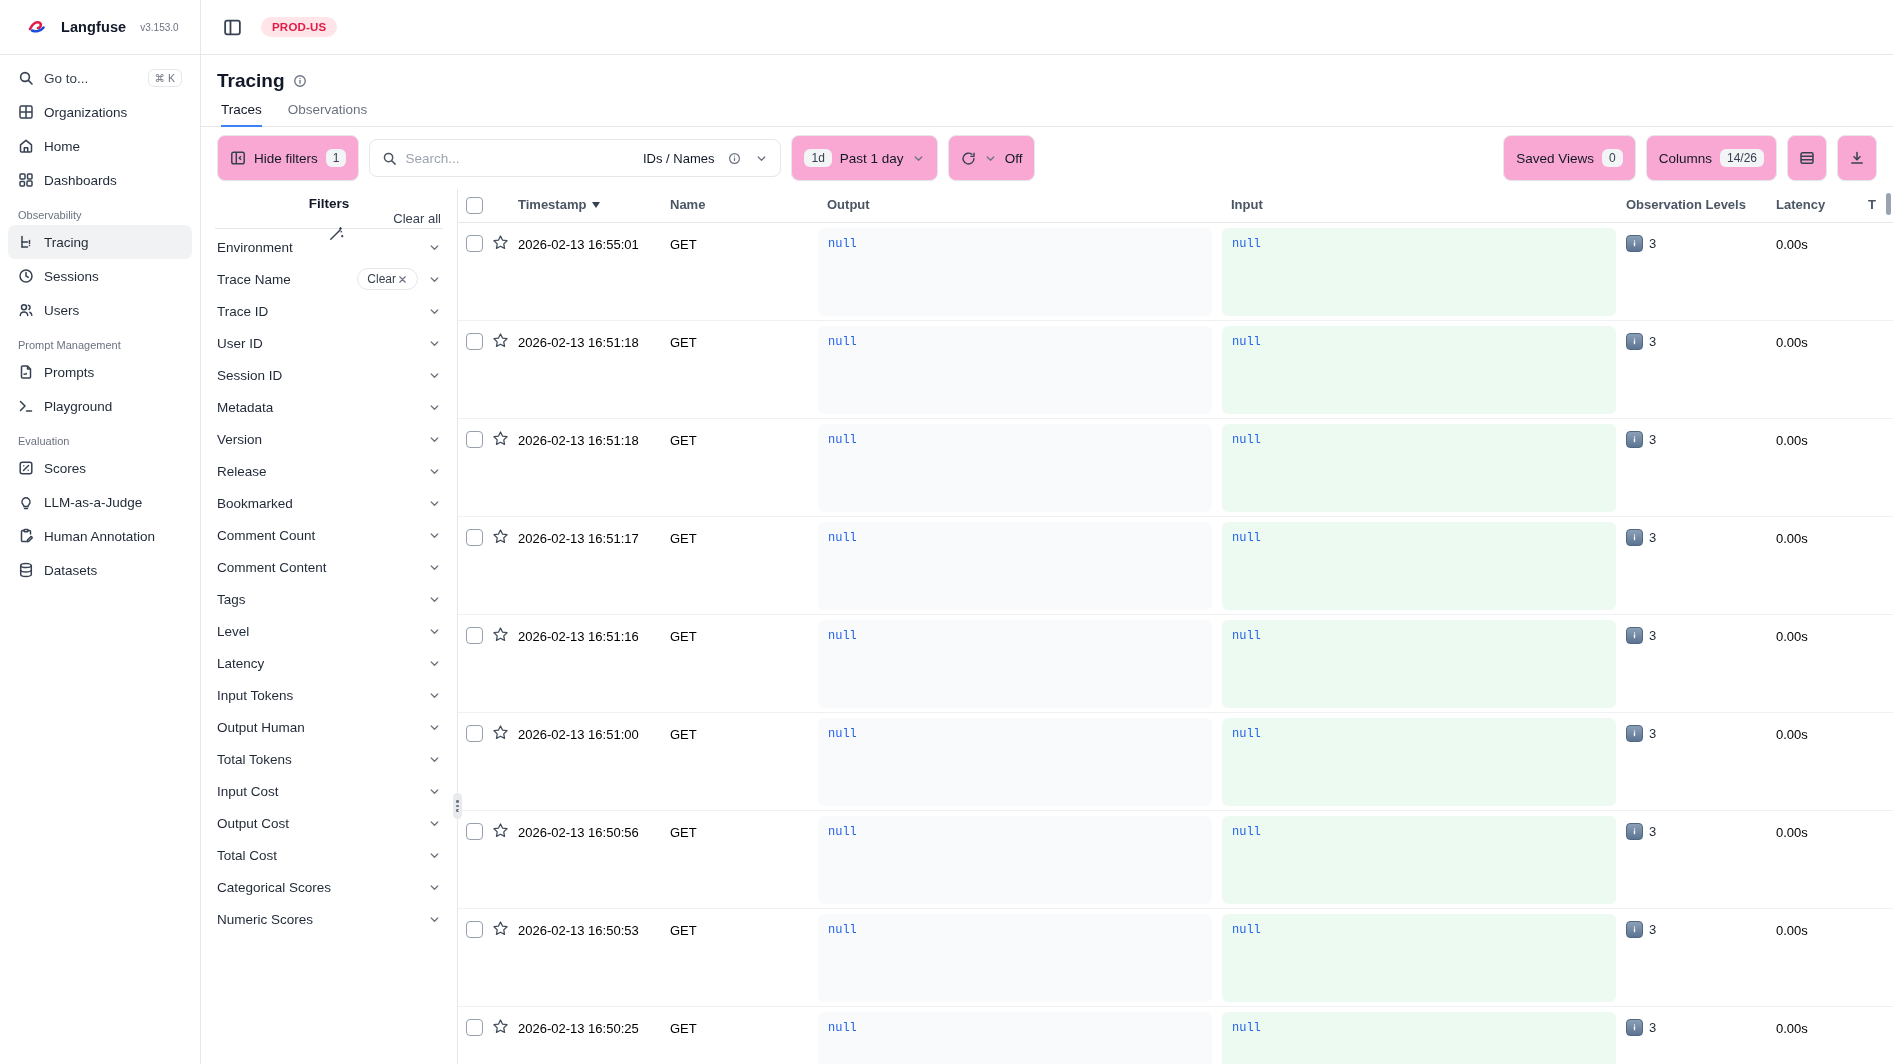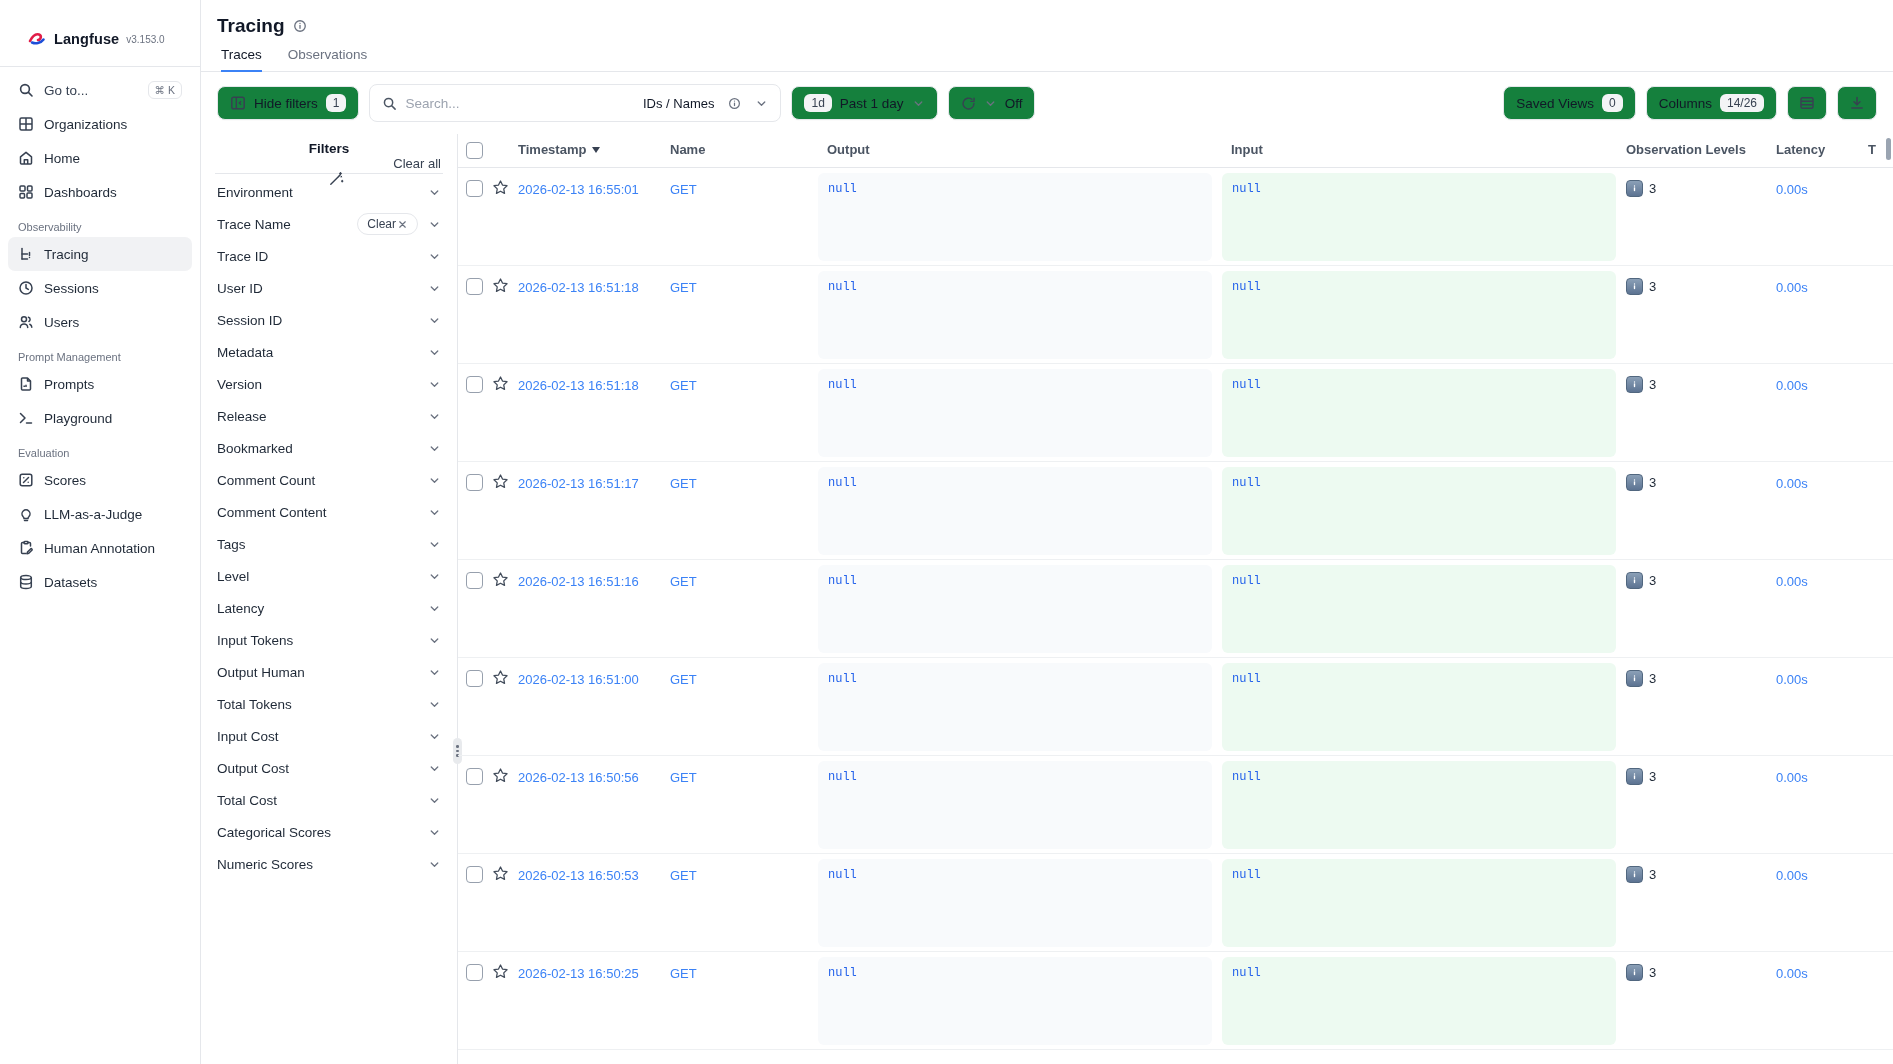--- a/index.html
+++ b/index.html
@@ -3,21 +3,21 @@
 <meta charset="utf-8">
 <style>
   * { margin:0; padding:0; box-sizing:border-box; }
   html,body { width:1893px; height:1064px; overflow:hidden; background:#fff;
     font-family:"Liberation Sans","DejaVu Sans",sans-serif; color:#111827; }
   svg { display:block; }
   .app { display:flex; width:1893px; height:1064px; }
 
   
   .sidebar { width:201px; min-width:201px; border-right:1px solid #e5e7eb; background:#fff; }
-  .logo-row { height:55px; display:flex; align-items:center; gap:7px; padding:0 14px 0 27px; border-bottom:1px solid #e5e7eb;margin-top:12px; }
+  .logo-row { height:55px; display:flex; align-items:center; gap:14px; padding:0 14px 0 27px; border-bottom:1px solid #e5e7eb; }
   .brand { font-size:14.5px; font-weight:700; color:#111827; letter-spacing:.1px; }
   .version { font-size:10px; color:#6b7280; font-weight:500; }
   .side-body { padding:6px 8px; }
   .side-item { height:34px; display:flex; align-items:center; gap:10px; padding:0 10px; border-radius:7px; font-size:13.5px; font-weight:500; color:#1f2937; cursor:pointer; }
   .side-item.active { background:#f1f2f4; }
   .side-item .icn { width:16px; height:16px; color:#374151; flex:none; }
   .goto { justify-content:flex-start; color:#374151; }
   .goto .kbd { margin-left:auto; font-size:10.5px; color:#6b7280; border:1px solid #e5e7eb; border-radius:6px; padding:2px 6px; background:#fff; }
   .sect { font-size:11px; color:#6b7280; padding:12px 10px 4px 10px; font-weight:500; }
 
@@ -31,21 +31,21 @@
   .page-title { font-size:19px; font-weight:700; color:#111827; }
   .info-icn { color:#6b7280; }
 
   .tabs { height:32px; display:flex; align-items:flex-end; gap:26px; padding:0 20px; border-bottom:1px solid #e5e7eb;text-align:right; }
   .tab { font-size:13.5px; font-weight:500; color:#6b7280; padding-bottom:9px; position:relative; cursor:pointer; }
   .tab.active { color:#111827; }
   .tab.active::after { content:""; position:absolute; left:0; right:0; bottom:-1px; height:2px; background:#3b82f6; }
 
   
   .toolbar { height:62px; display:flex; align-items:center; gap:10px; padding:0 16px; }
-  .btn { height:34px; display:flex; align-items:center; gap:8px; padding:0 12px; border:1px solid #e5e7eb; border-radius:8px; background:#15803d; font-size:13.5px; font-weight:500; color:#111827; cursor:pointer; box-shadow:0 1px 1px rgba(0,0,0,.02); }
+  .btn { height:46px; display:flex; align-items:center; gap:8px; padding:0 12px; border:1px solid #e5e7eb; border-radius:8px; background:#f9a8d4; font-size:13.5px; font-weight:500; color:#111827; cursor:pointer; box-shadow:0 1px 1px rgba(0,0,0,.02); }
   .btn .icn { color:#374151; }
   .badge-gray { background:#f3f4f6; border-radius:6px; padding:2px 7px; font-size:12px; font-weight:500; color:#374151; }
   .searchbox { height:38px; width:412px; display:flex; align-items:center; gap:8px; padding:0 12px; border:1px solid #e5e7eb; border-radius:8px; background:#fff; }
   .searchbox input { border:none; outline:none; flex:1; font-size:13.5px; font-family:inherit; color:#111827; background:transparent; }
   .searchbox input::placeholder { color:#9ca3af; }
   .scope { display:flex; align-items:center; gap:14px; font-size:13px; color:#111827; font-weight:500; }
   .scope .icn, .chev { color:#6b7280; }
   .spacer { flex:1; }
   .icon-btn { width:40px; justify-content:center; padding:0; }
 
@@ -73,21 +73,21 @@
   .table-area { flex:1; min-width:0; overflow:hidden; position:relative; }
   .trow { display:grid; grid-template-columns:34px 26px 152px 148px 404px 404px 150px 92px 40px; align-items:start; }
   .thead { height:34px; border-bottom:1px solid #e5e7eb; }
   .th { font-size:13px; font-weight:600; color:#4b5563; padding-top:8px; display:flex; align-items:center; gap:5px; }
   .th.ind { padding-left:9px; }
   .sort { color:#374151; }
   .row { height:98px; border-bottom:1px solid #eef0f2; }
   .cb { width:17px; height:17px; border:1.5px solid #97a0ad; border-radius:4px; background:#fff; margin:12px 0 0 8px; cursor:pointer; }
   .cb.hd { margin-top:8px; }
   .star { margin-top:11px; color:#424c5b; cursor:pointer; }
-  .cell-txt { font-size:13px; color:#3b82f6; padding-top:14px; }
+  .cell-txt { font-size:13px; color:#000000; padding-top:14px; }
   .io-block { margin:5px 10px 0 0; height:88px; border-radius:6px; padding:9px 10px; font-family:Liberation Mono, monospace; font-size:12px; color:#2563eb; overflow:hidden; }
   .io-input { background:#f8fafc; }
   .io-output { background:#edfaf1; }
   .obs-cell { display:flex; align-items:center; gap:6px; padding-top:12px; }
   .obs-badge { width:17px; height:17px; border-radius:4px; background:linear-gradient(180deg,#8ba0b7,#5c7392); border:1px solid #51677f; display:flex; align-items:center; justify-content:center; color:#fff; }
   .obs-count { font-size:13px; color:#1f2937; }
   .clip-col { font-size:13px; font-weight:600; color:#4b5563; padding-top:8px; }
   .scroll-thumb { position:absolute; right:2px; top:4px; width:5px; height:22px; border-radius:3px; background:#9aa4b1; cursor:pointer; }
 </style>
 </head>
@@ -241,20 +241,29 @@
               <path d="M2.7 8c0 1.1 2.4 2 5.3 2s5.3-.9 5.3-2"></path>
             </svg>
         </span>
         <span>Datasets</span>
       </div>
     </div>
   </aside>
 
   <div class="main">
 
+    <div class="topbar">
+      <span class="panel-btn">
+        <svg width="19" height="19" viewBox="0 0 16 16" fill="none" stroke="currentColor" stroke-width="1.5">
+            <rect x="1.8" y="2.3" width="12.4" height="11.4" rx="1.8"></rect>
+            <path d="M6.3 2.3v11.4"></path>
+          </svg>
+      </span>
+      <span class="env-badge">PROD-US</span>
+    </div>
 
     <div class="pagehead">
       <span class="page-title">Tracing</span>
       <span class="info-icn">
         <svg width="14" height="14" viewBox="0 0 16 16" fill="none" stroke="currentColor" stroke-width="1.5" stroke-linecap="round">
             <circle cx="8" cy="8" r="6"></circle>
             <path d="M8 7.4v3.2"></path>
             <path d="M8 5v.01"></path>
           </svg>
       </span>

